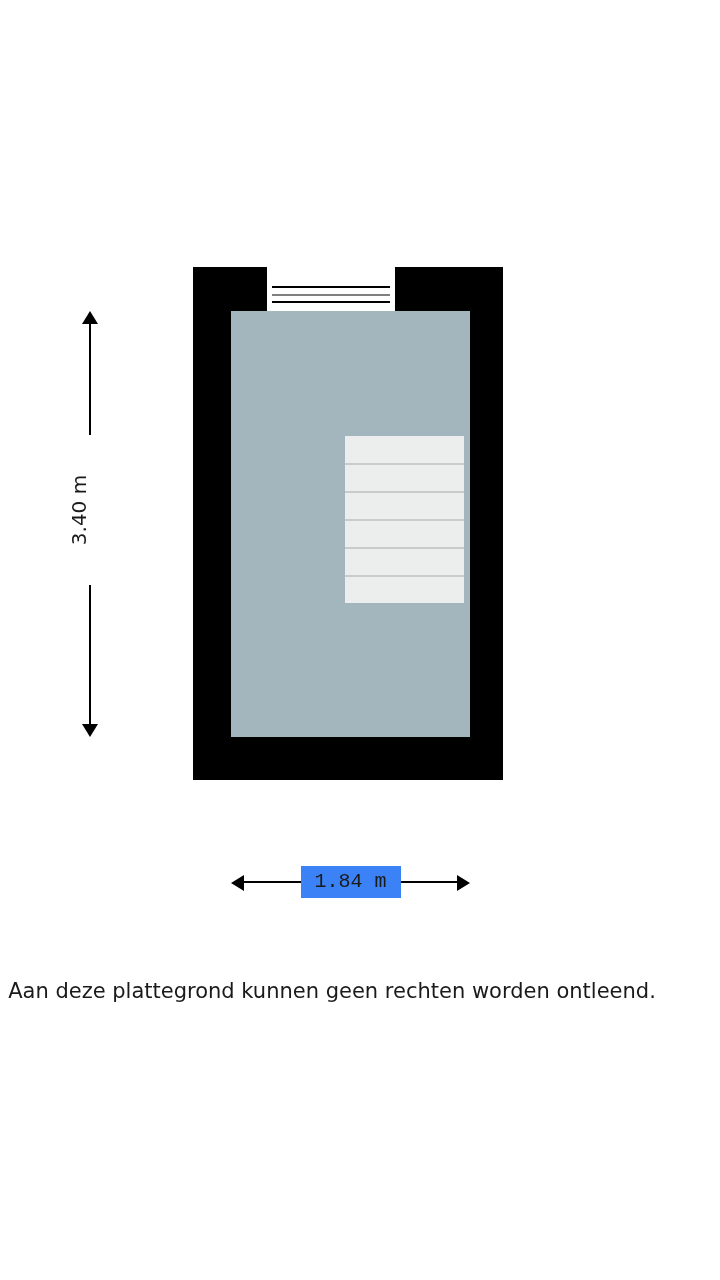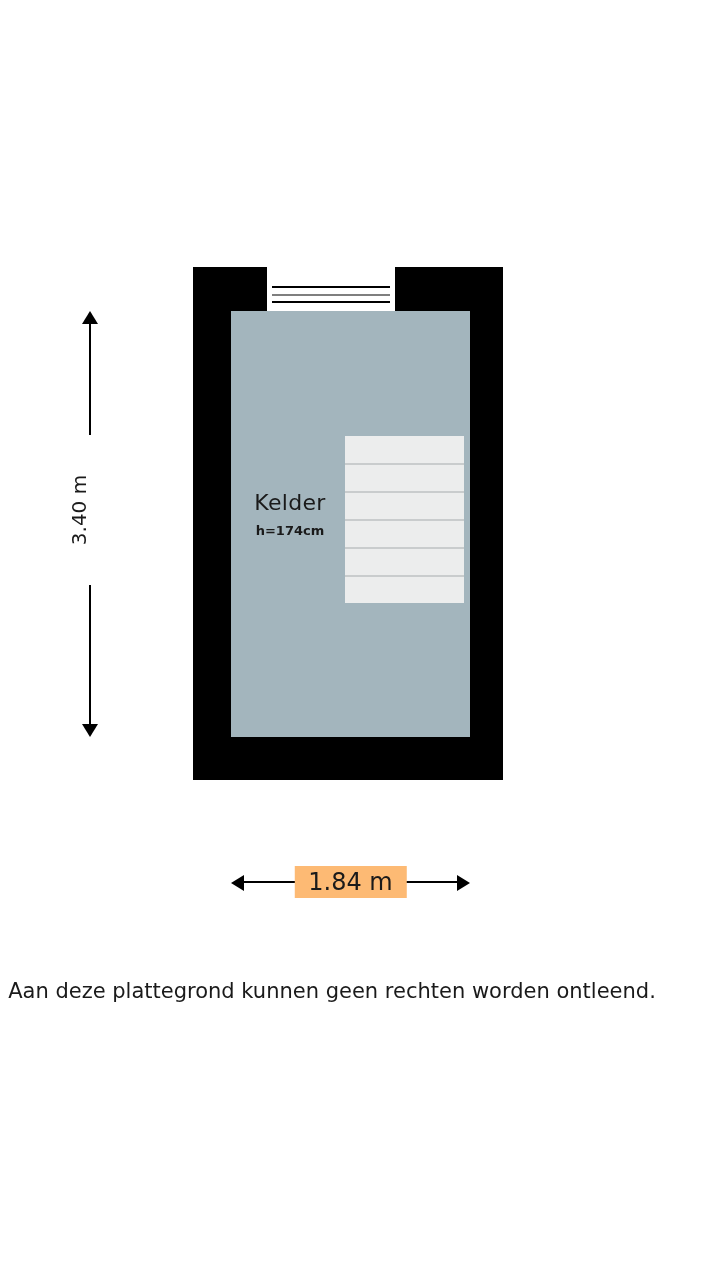--- a/index.html
+++ b/index.html
@@ -198,25 +198,26 @@
     height: 0;
     border-top: 8px solid transparent;
     border-bottom: 8px solid transparent;
     border-left: 13px solid #000000;
   }
   .dim-horizontal .dim-text {
     position: absolute;
     left: 50%;
     top: 0;
     transform: translateX(-50%);
-    font-size: 24px;
-    color: #1a1a1a;
-    background: #fdba74;
+    font-size: 20px;
+    color: #1a1a1a;
+    background: #3b82f6;
     padding: 0 14px;
     line-height: 32px;
+    font-family: Liberation Mono, monospace;
   }
 
   
   .disclaimer {
     position: absolute;
     left: 0;
     top: 977px;
     width: 664px;
     text-align: center;
     font-size: 21px;
@@ -237,24 +238,20 @@
   <div class="window-pane"></div>
 
   <div class="staircase">
     <div class="stair-step" style="top:27px"></div>
     <div class="stair-step" style="top:55px"></div>
     <div class="stair-step" style="top:83px"></div>
     <div class="stair-step" style="top:111px"></div>
     <div class="stair-step" style="top:139px"></div>
   </div>
 
-  <div class="room-label">
-    <div class="room-name">Kelder</div>
-    <div class="room-height">h=174cm</div>
-  </div>
 
   <div class="dim-vertical">
     <div class="arrow-up"></div>
     <div class="dim-line"></div>
     <div class="arrow-down"></div>
     <div class="dim-text">3.40 m</div>
   </div>
 
   <div class="dim-horizontal">
     <div class="arrow-left"></div>

